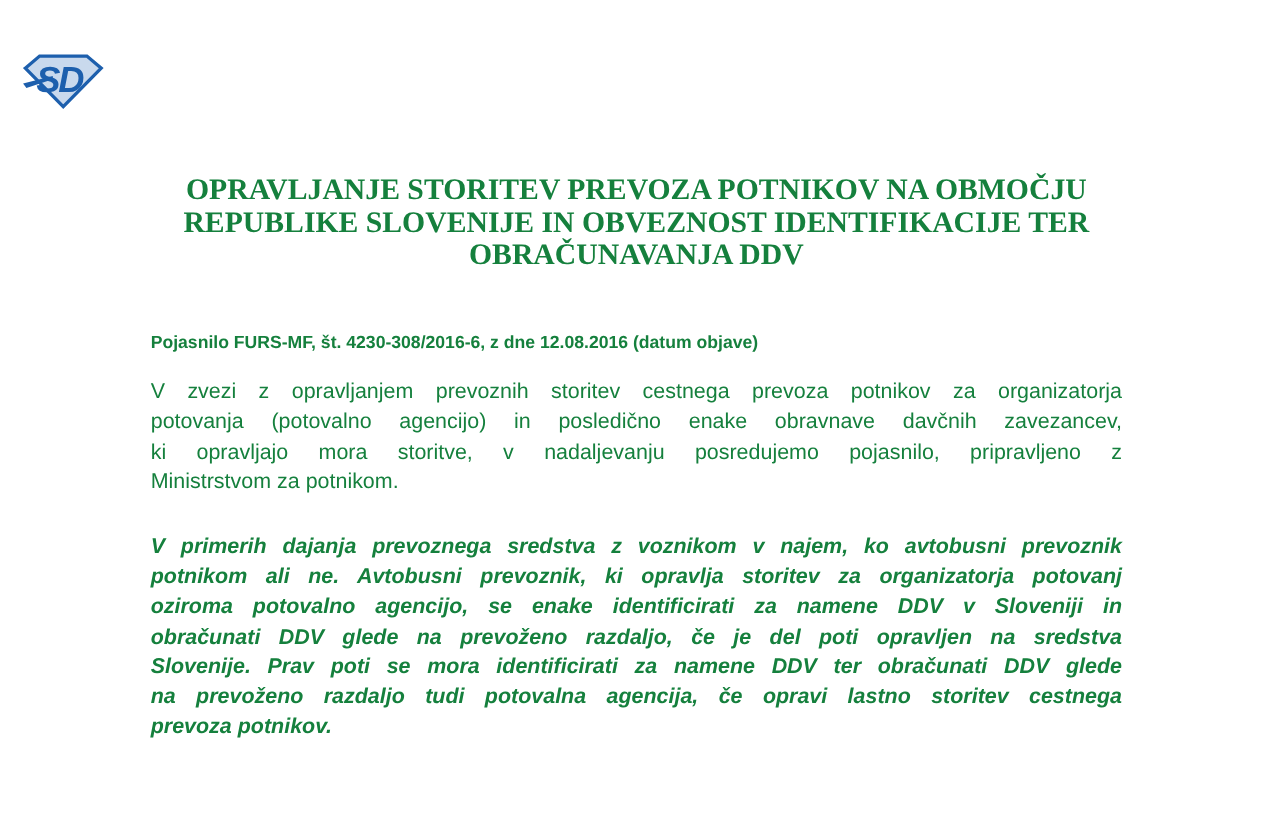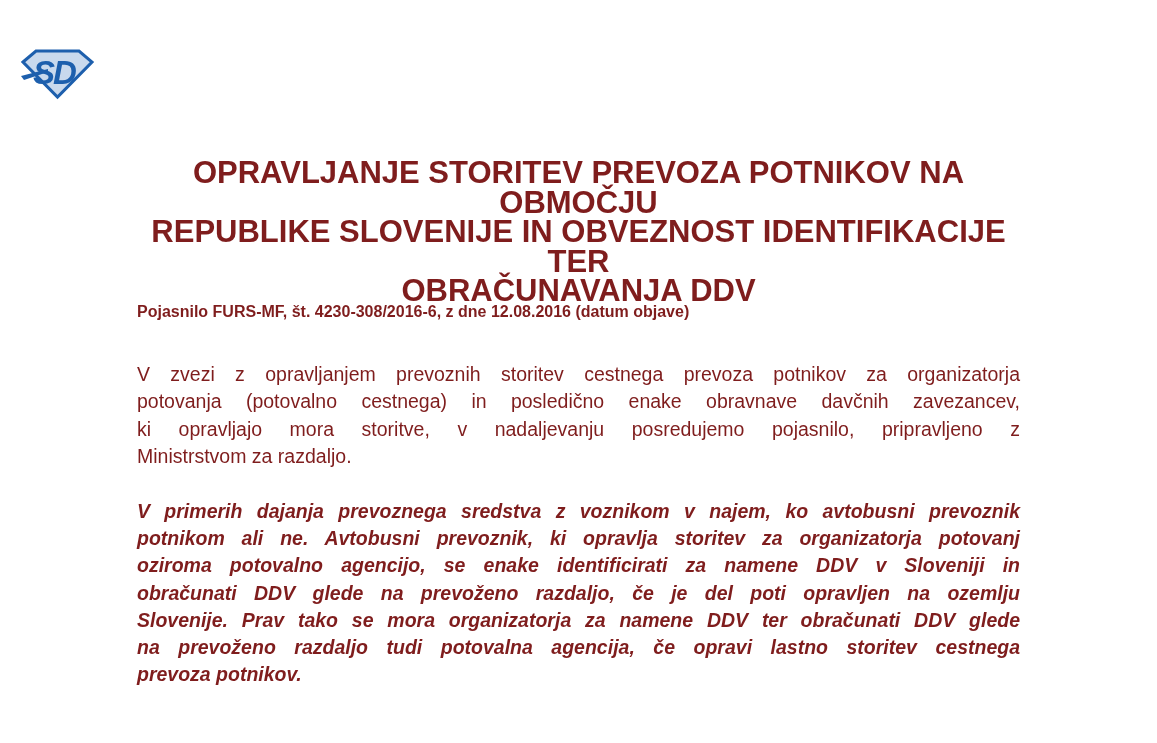--- a/index.html
+++ b/index.html
@@ -7,37 +7,38 @@
     padding: 0;
     background: #ffffff;
   }
   .page {
     position: relative;
     width: 1157px;
     height: 743px;
     background: #ffffff;
     overflow: hidden;
     font-family: "Liberation Sans", sans-serif;
-    color: #7f1d1d;
+    color: #15803d;
   }
   .logo {
     position: absolute;
     left: 20px;
     top: 47px;
     width: 75px;
     height: 53px;
   }
   .doc-title {
     position: absolute;
     left: 137px;
     top: 158px;
     width: 883px;
     font-weight: bold;
-    font-size: 31px;
+    font-size: 27px;
     line-height: 29.5px;
+    font-family: Liberation Serif, serif;
   }
   .doc-title .tline { text-align: center; }
   .doc-subtitle {
     position: absolute;
     left: 137px;
     top: 300px;
     width: 883px;
     font-weight: bold;
     font-size: 16px;
     line-height: 24px;
@@ -49,25 +50,25 @@
     font-size: 19.5px;
   }
   .para .tline {
     text-align: justify;
     text-align-last: justify;
   }
   .para .tline-last {
     text-align-last: left;
   }
   .para1 {
-    top: 361px;
+    top: 343px;
     line-height: 27.4px;
   }
   .para2 {
-    top: 498px;
+    top: 484px;
     line-height: 27.2px;
     font-weight: bold;
     font-style: italic;
   }
   .svg-sd-text {
     font-family: "Liberation Sans", sans-serif;
     font-weight: bold;
     font-style: italic;
     font-size: 33px;
     letter-spacing: -2px;
@@ -89,28 +90,28 @@
   <div class="doc-title">
       <div class="tline">OPRAVLJANJE STORITEV PREVOZA POTNIKOV NA OBMOČJU</div>
       <div class="tline">REPUBLIKE SLOVENIJE IN OBVEZNOST IDENTIFIKACIJE TER</div>
       <div class="tline tline-last">OBRAČUNAVANJA DDV</div>
     </div>
 
   <div class="doc-subtitle">Pojasnilo FURS-MF, št. 4230-308/2016-6, z dne 12.08.2016 (datum objave)</div>
 
   <div class="para para1">
       <div class="tline">V zvezi z opravljanjem prevoznih storitev cestnega prevoza potnikov za organizatorja</div>
-      <div class="tline">potovanja (potovalno cestnega) in posledično enake obravnave davčnih zavezancev,</div>
+      <div class="tline">potovanja (potovalno agencijo) in posledično enake obravnave davčnih zavezancev,</div>
       <div class="tline">ki opravljajo mora storitve, v nadaljevanju posredujemo pojasnilo, pripravljeno z</div>
-      <div class="tline tline-last">Ministrstvom za razdaljo.</div>
+      <div class="tline tline-last">Ministrstvom za potnikom.</div>
     </div>
 
   <div class="para para2">
       <div class="tline">V primerih dajanja prevoznega sredstva z voznikom v najem, ko avtobusni prevoznik</div>
       <div class="tline">potnikom ali ne. Avtobusni prevoznik, ki opravlja storitev za organizatorja potovanj</div>
       <div class="tline">oziroma potovalno agencijo, se enake identificirati za namene DDV v Sloveniji in</div>
-      <div class="tline">obračunati DDV glede na prevoženo razdaljo, če je del poti opravljen na ozemlju</div>
-      <div class="tline">Slovenije. Prav tako se mora organizatorja za namene DDV ter obračunati DDV glede</div>
+      <div class="tline">obračunati DDV glede na prevoženo razdaljo, če je del poti opravljen na sredstva</div>
+      <div class="tline">Slovenije. Prav poti se mora identificirati za namene DDV ter obračunati DDV glede</div>
       <div class="tline">na prevoženo razdaljo tudi potovalna agencija, če opravi lastno storitev cestnega</div>
       <div class="tline tline-last">prevoza potnikov.</div>
     </div>
 
 </div>
 
 </body></html>

